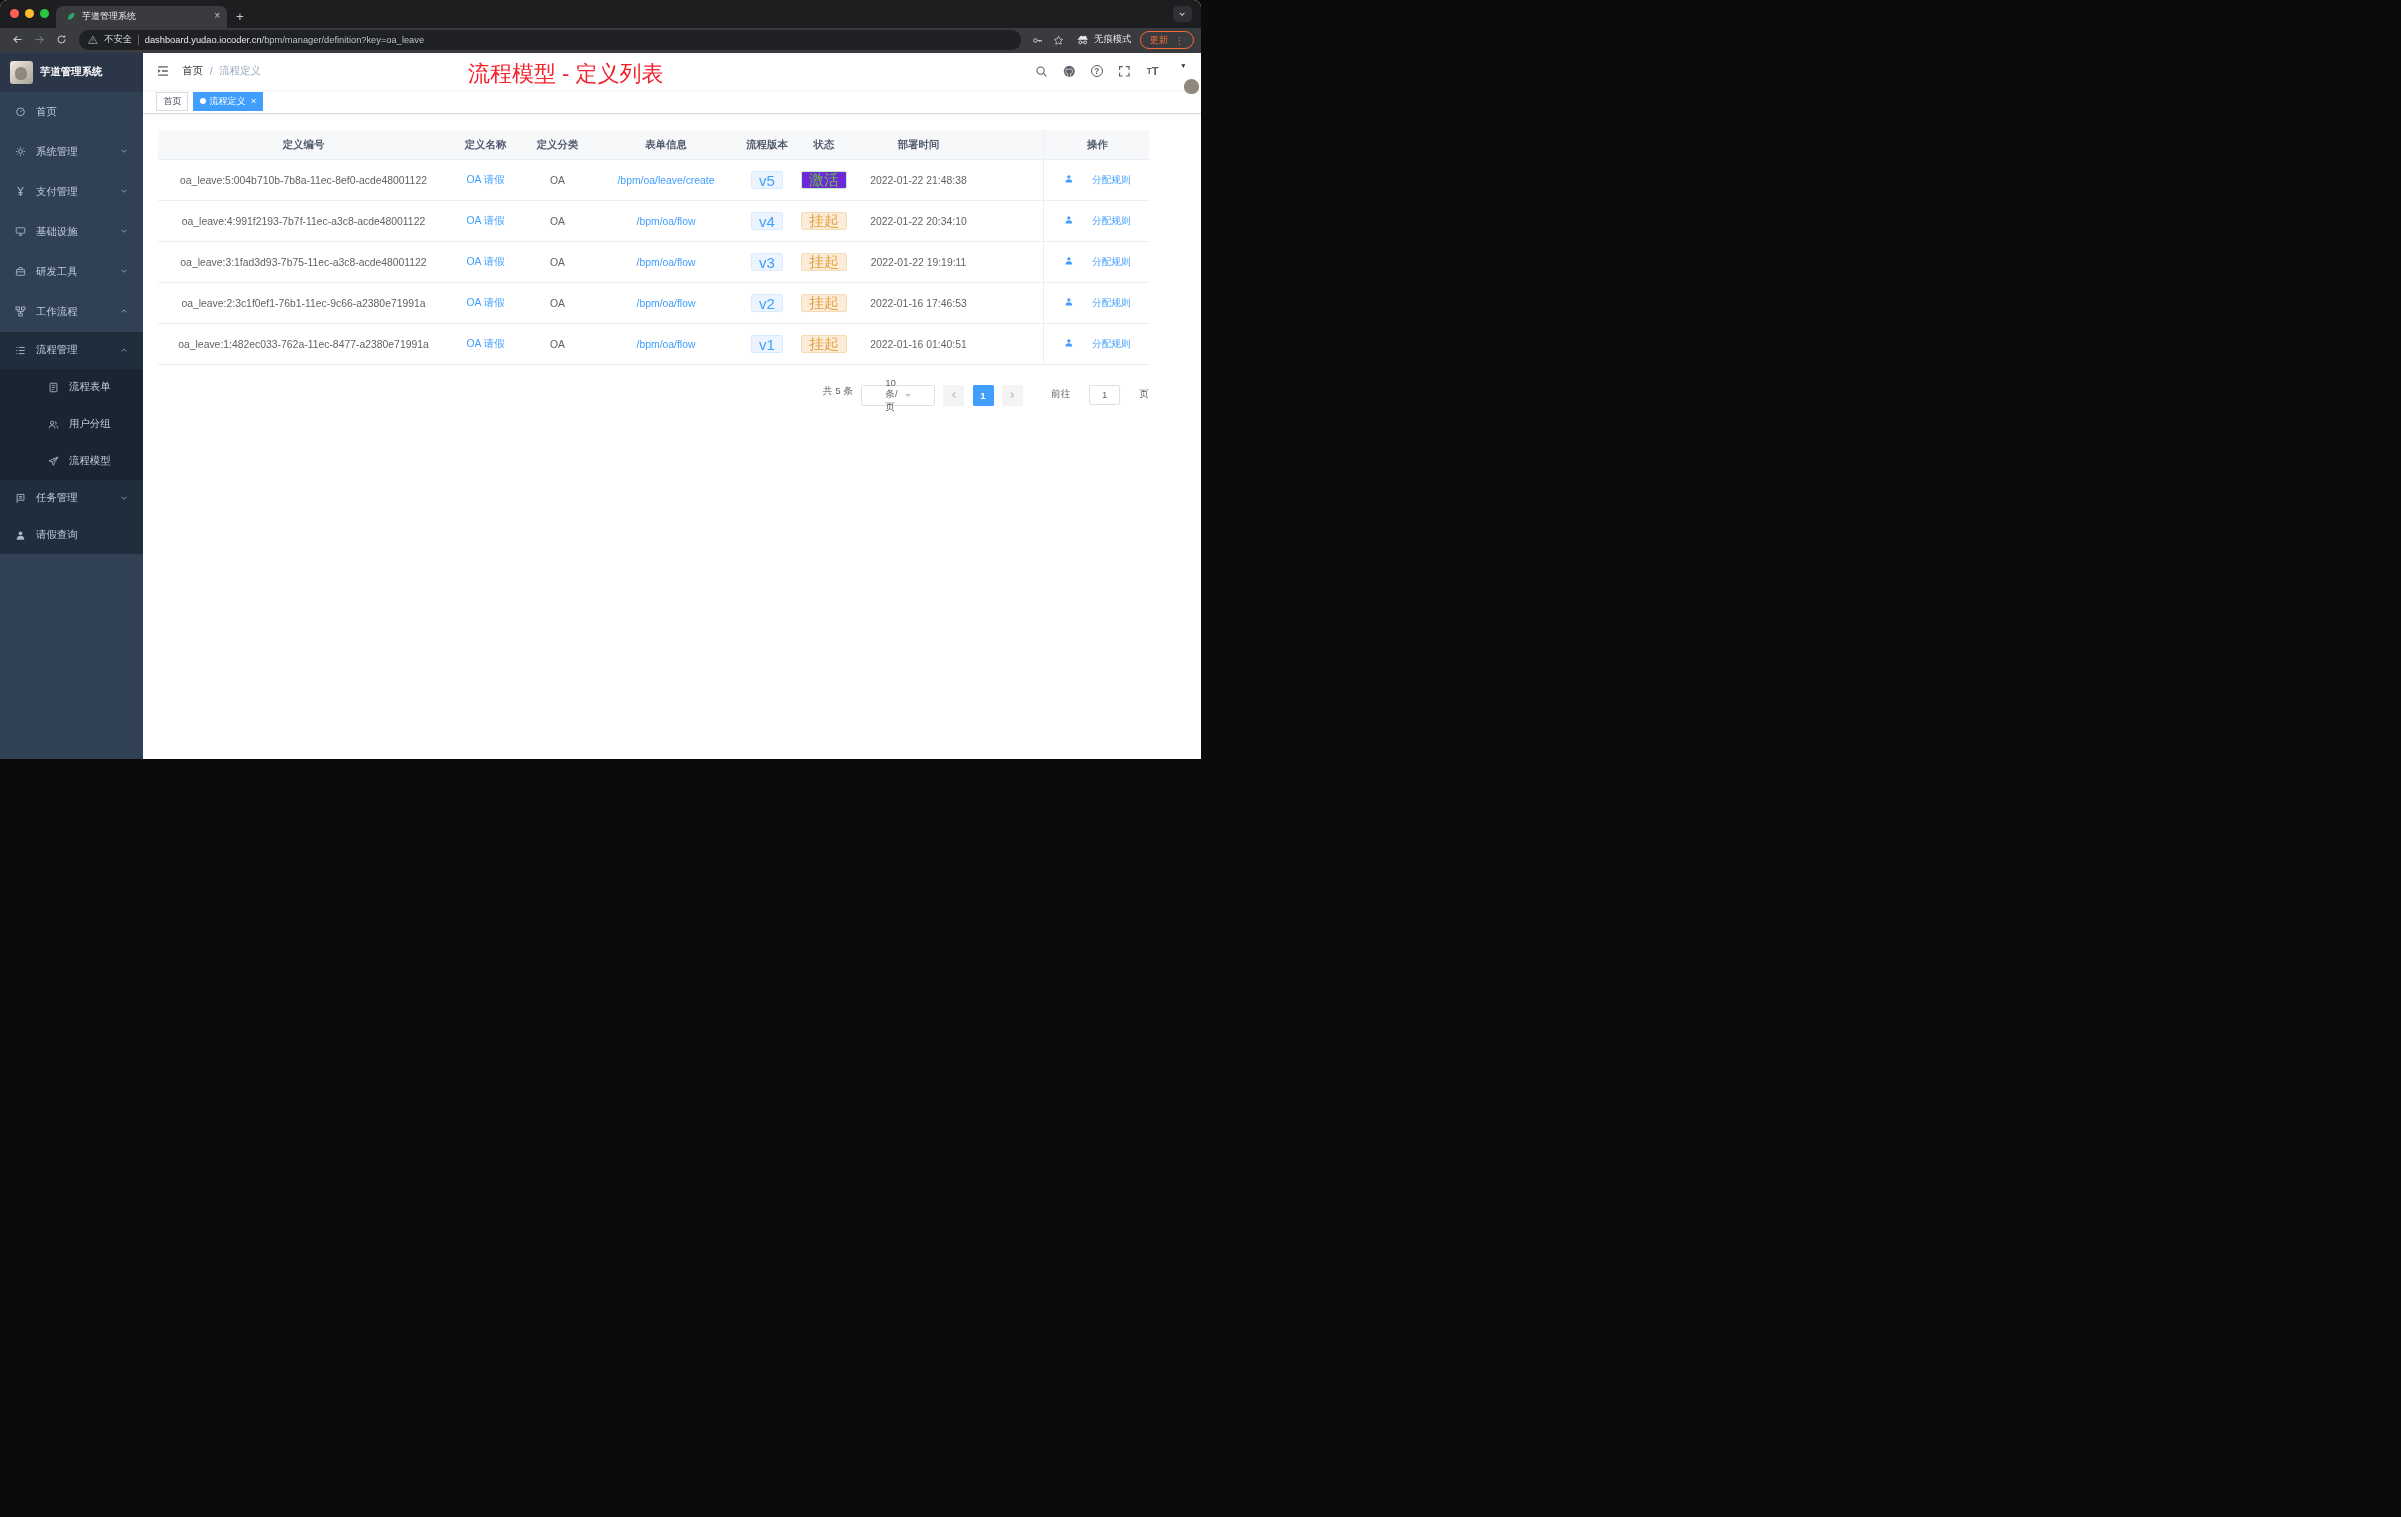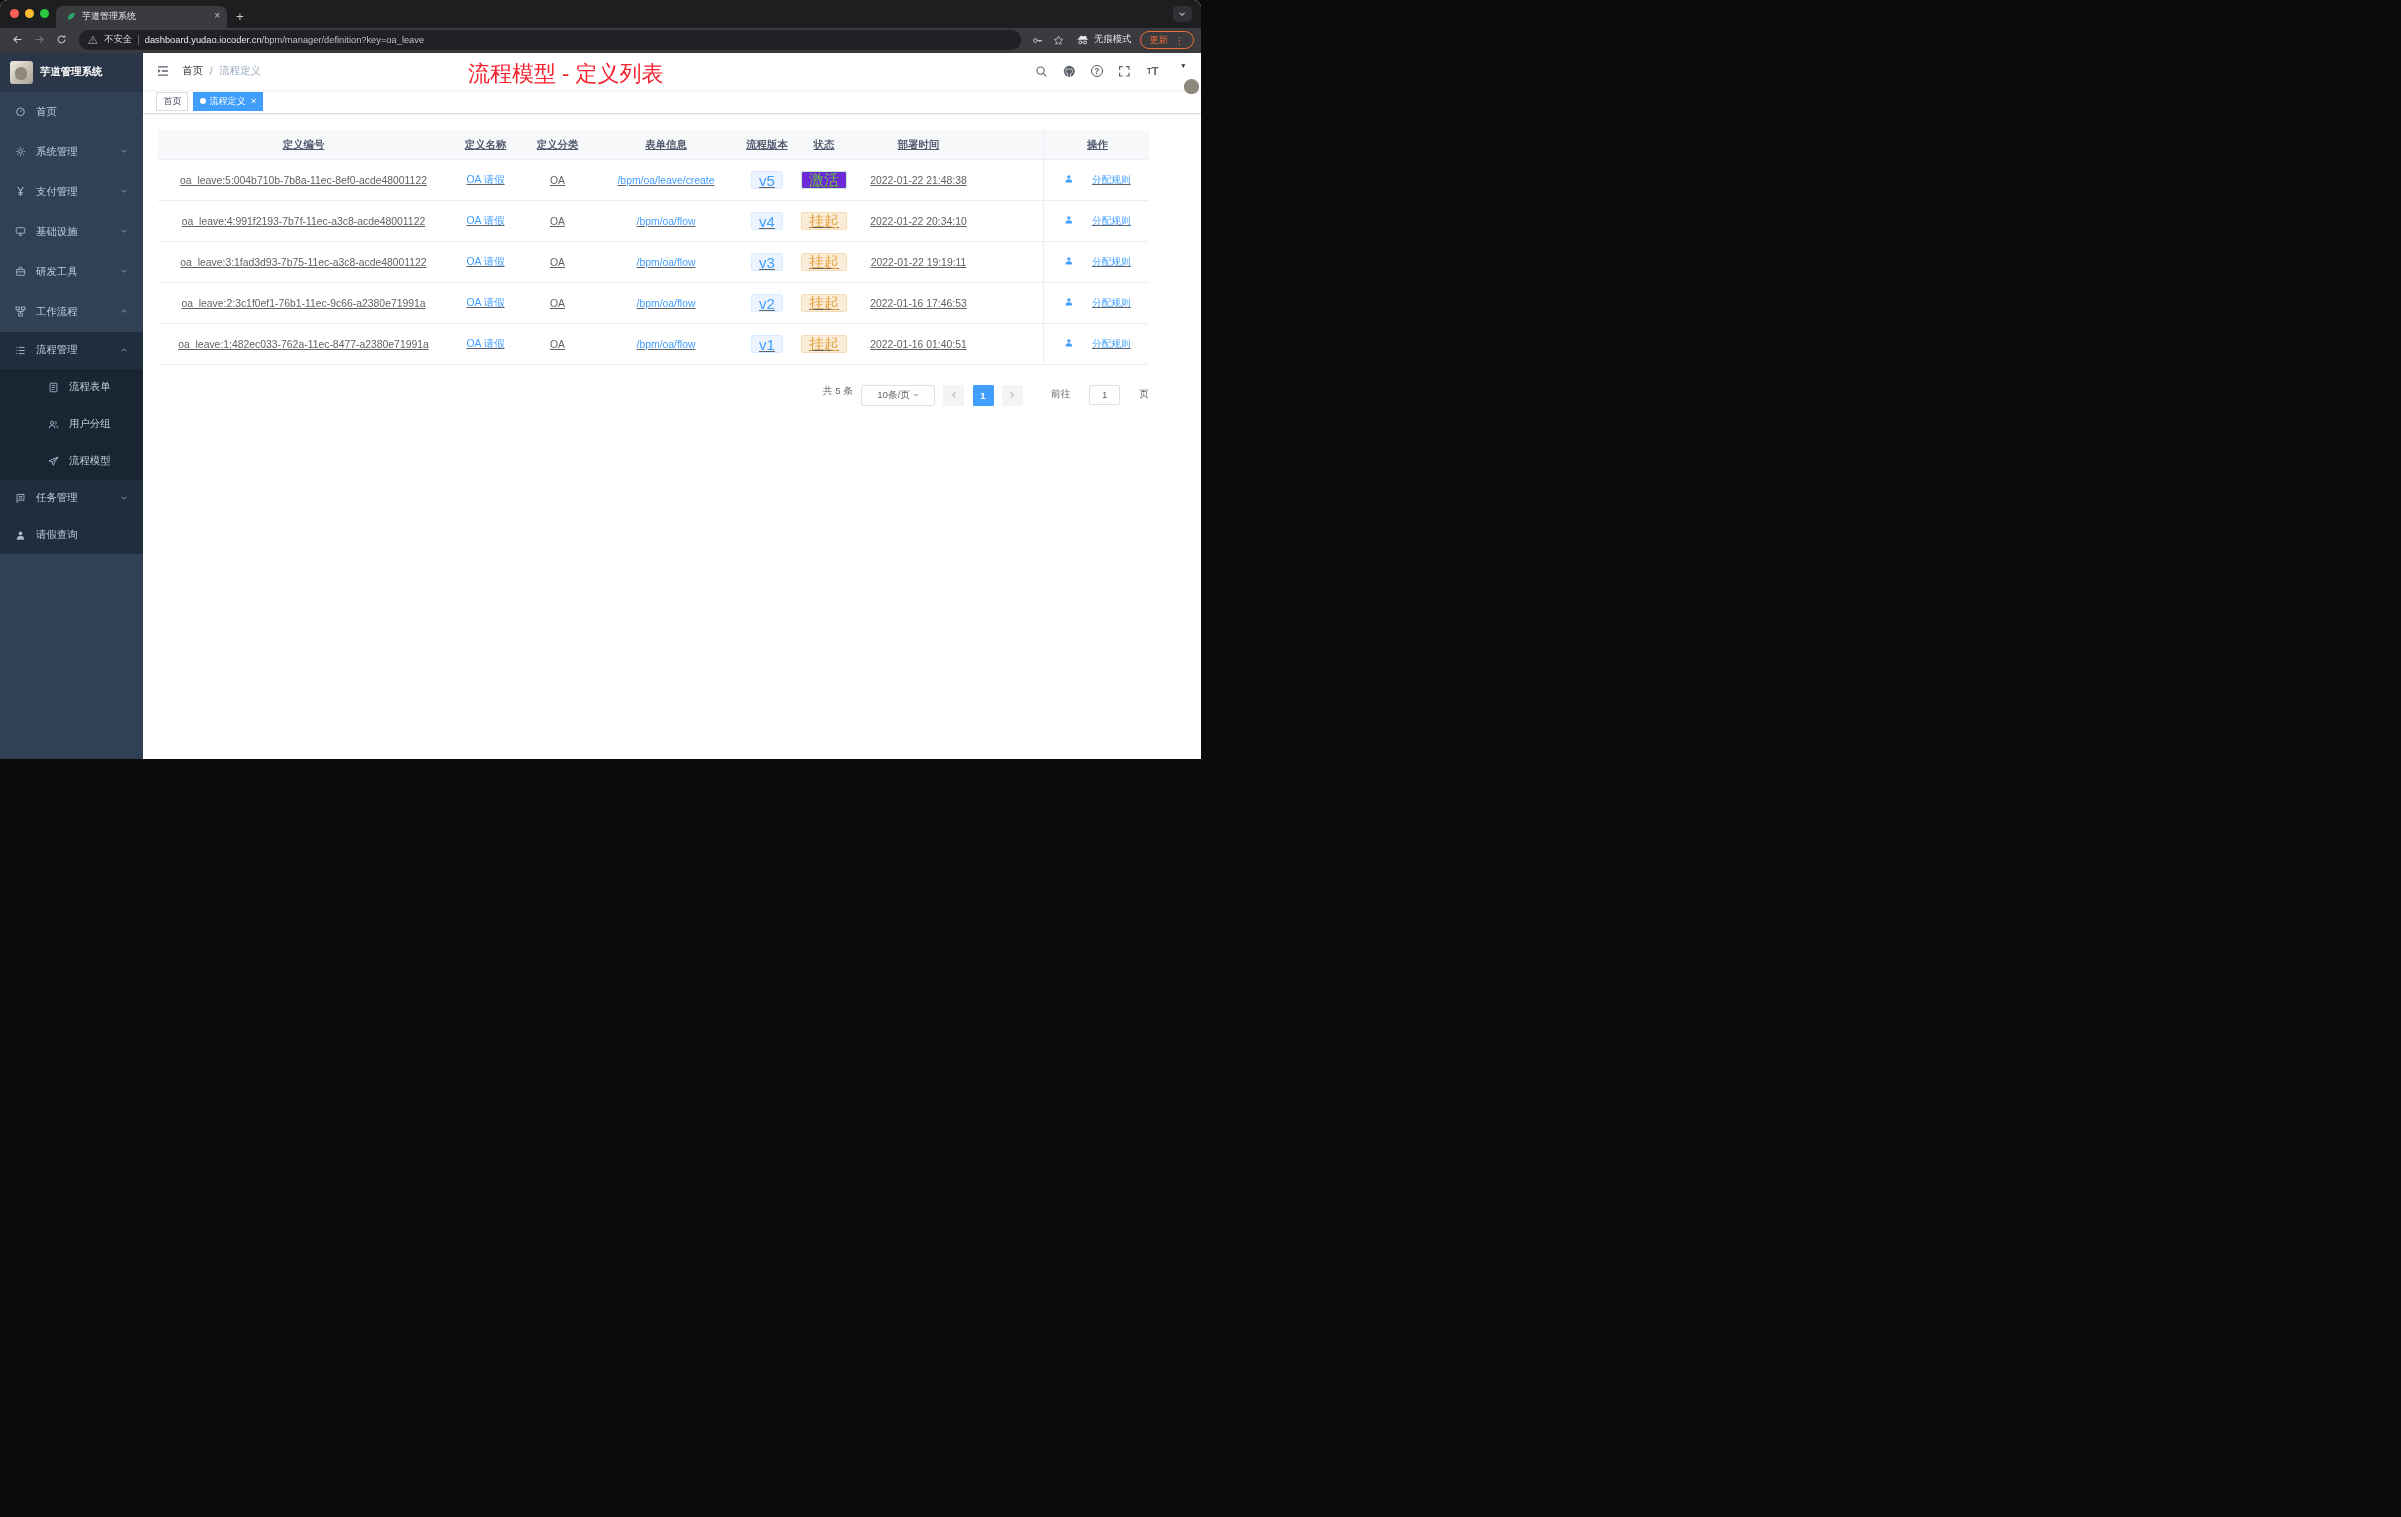--- a/index.html
+++ b/index.html
@@ -75,36 +75,36 @@
 
   .tagsbar{height:24.5px;flex:0 0 auto;display:flex;align-items:center;gap:4.5px;padding:0 13.4px;background:#fff;border-bottom:0.7px solid #d8dce5;box-shadow:0 0.7px 2.2px 0 rgba(0,0,0,.10);z-index:2;}
   .tag{height:19.3px;display:inline-flex;align-items:center;gap:3.7px;padding:0 6px;background:#fff;border:0.7px solid #d8dce5;color:#495060;font-size:9px;cursor:pointer;}
   .tag.active{background:var(--accent,#409eff);border-color:var(--accent,#409eff);color:#fff;}
   .tag .dot{width:6px;height:6px;border-radius:50%;background:#fff;}
   .tag .tclose{font-size:9.7px;line-height:1;margin-left:1.5px;}
 
   
   .content{flex:1;padding:16.3px 15px 0 15px;overflow:hidden;}
   .etable{width:991px;font-size:10.4px;color:#606266;}
-  .thead,.tr{display:grid;grid-template-columns:291px 73px 71px 146px 56px 58px 131px 59px 108px;align-items:stretch;text-decoration:underline;}
+  .thead,.tr{display:grid;grid-template-columns:291px 73px 71px 146px 56px 58px 131px 59px 108px;align-items:stretch;}
   .thead{height:30px;background:#f7f8fa;border-bottom:0.7px solid #ebeef5;font-weight:bold;color:#515a6e;}
   .th,.td{display:flex;align-items:center;justify-content:center;text-align:center;padding:0 4.5px;overflow:hidden;}
   .tr{height:41px;border-bottom:0.7px solid #ebeef5;}
   .opcell{border-left:0.7px solid #ebeef5;}
   .link{color:var(--accent,#409eff);cursor:pointer;}
   .eltag{display:inline-flex;align-items:center;height:18px;padding:0 6.7px;border-radius:2.2px;font-size:15px;border:0.7px solid transparent;}
   .tag-primary{background:#ecf5ff;border-color:#d9ecff;color:var(--accent,#409eff);}
   .tag-success{background:#6d28d9;border-color:#c5ecc9;color:var(--success,#67c23a);}
   .tag-warning{background:#faecd8;border-color:#f3dcb4;color:var(--warning,#e6a23c);}
   .op{display:inline-flex;align-items:center;gap:18px;color:var(--accent,#409eff);font-size:9.7px;cursor:pointer;}
   .op svg{width:9.7px;height:9.7px;}
 
   
   .pagination{width:991px;margin-top:19.3px;display:flex;justify-content:flex-end;align-items:flex-start;gap:8.2px;font-size:9.7px;color:#606266;}
-  .psel{width:74px;height:21px;border:0.7px solid #dcdfe6;border-radius:2.2px;background:#fff;display:flex;align-items:center;justify-content:space-between;padding:0 15px;cursor:pointer;}
+  .psel{width:74px;height:21px;border:0.7px solid #dcdfe6;border-radius:2.2px;background:#fff;display:flex;align-items:center;justify-content:space-between;padding:0 23px;cursor:pointer;}
   .caret-down{width:0;height:0;border-left:3px solid transparent;border-right:3px solid transparent;border-top:3.7px solid #c0c4cc;}
   .pbtn{min-width:21px;height:21px;background:#f4f4f5;border-radius:1.5px;display:flex;align-items:center;justify-content:center;color:#b4b8bf;cursor:pointer;}
   .pbtn svg{width:8.2px;height:8.2px;}
   .pnum{min-width:21px;height:21px;background:var(--accent,#409eff);color:#fff;border-radius:1.5px;display:flex;align-items:center;justify-content:center;font-weight:bold;cursor:pointer;}
   .goto{display:flex;align-items:center;gap:19px;margin-left:20px;}
   .goto input{width:31px;height:20px;border:0.7px solid #dcdfe6;border-radius:2.2px;text-align:center;font-size:9.7px;color:#606266;font-family:inherit;}
 </style>
 </head>
 <body>
 

